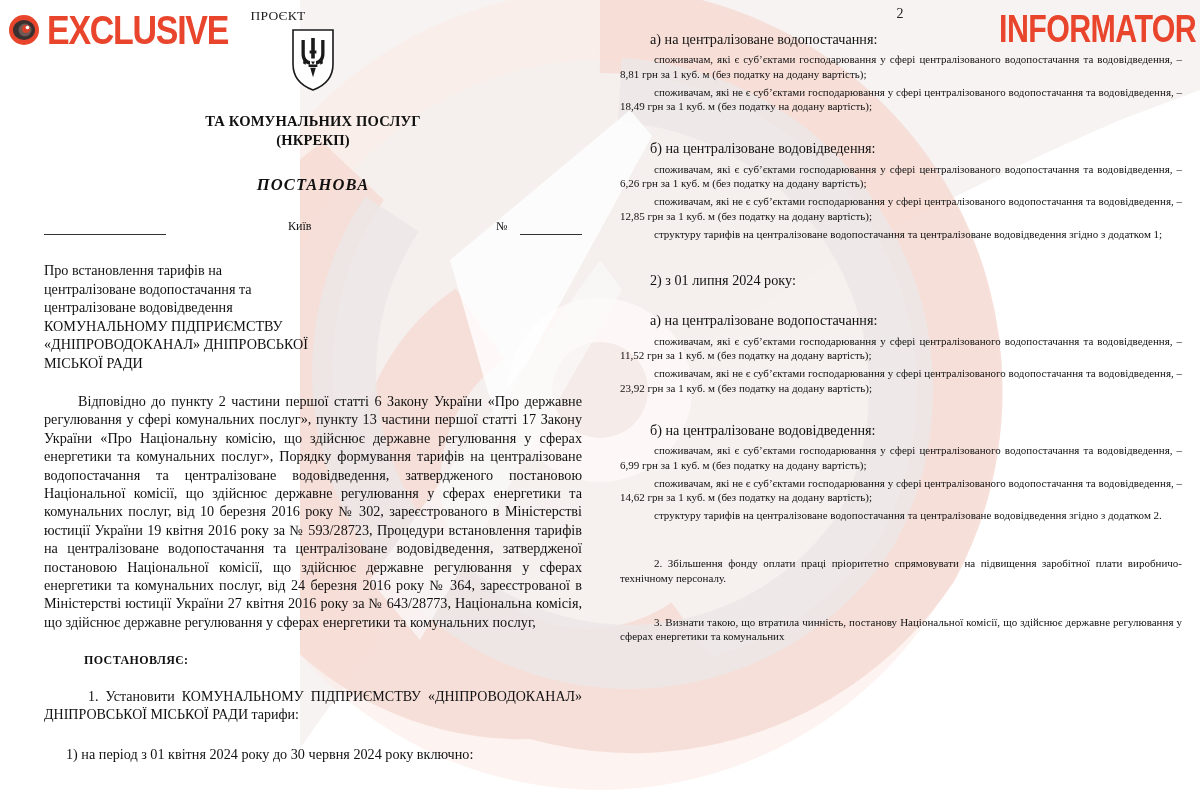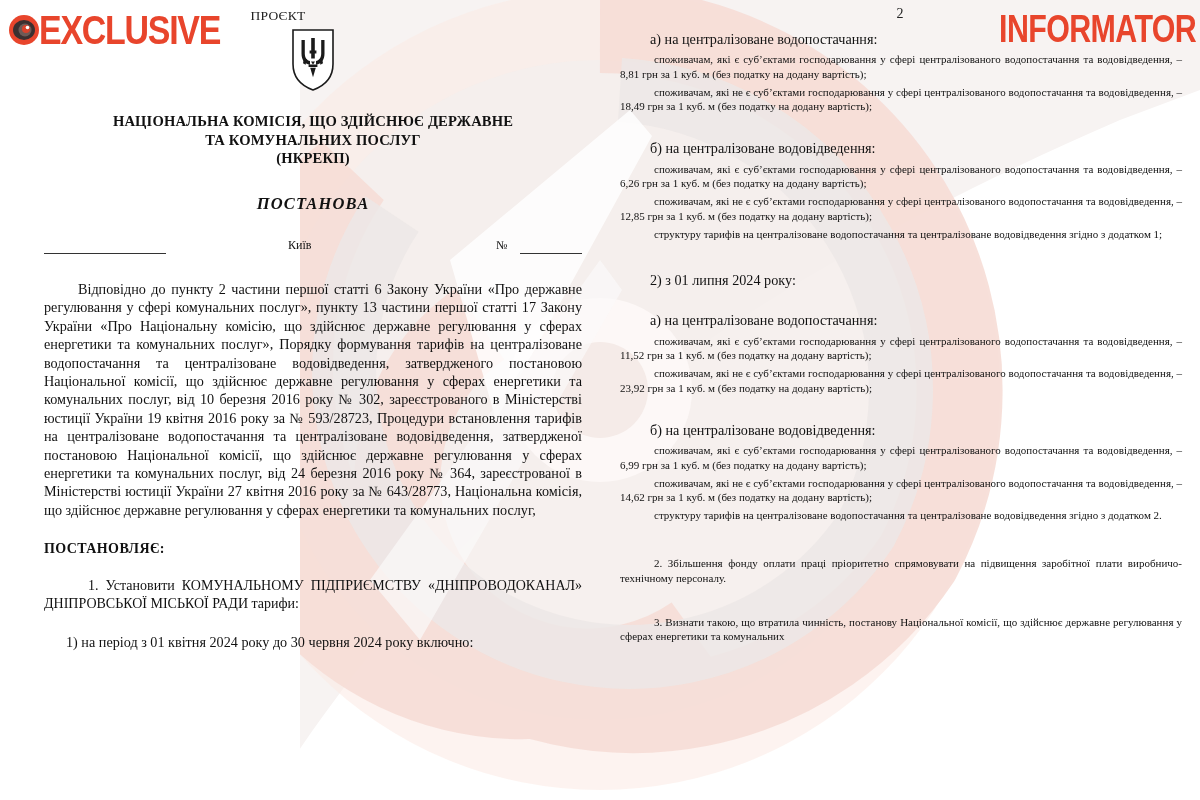--- a/index.html
+++ b/index.html
@@ -42,21 +42,21 @@
     box-sizing: border-box;
   }
 
   
   .brand-exclusive {
     position: absolute;
     top: 12px;
     left: 8px;
     display: flex;
     align-items: center;
-    gap: 0px;
+    gap: 8px;
     z-index: 6;
   }
   .brand-exclusive .eye {
     width: 32px;
     height: 32px;
     flex: 0 0 auto;
     margin-right: -1px;
   }
   .brand-exclusive .wordmark {
     font-family: "Liberation Sans", "DejaVu Sans", sans-serif;
@@ -198,22 +198,23 @@
     line-height: 1.295;
     text-align: justify;
     text-indent: 0;
   }
   p.body.preamble { margin-top: 20px; }
   p.body.ind { text-indent: 34px; font-family: Liberation Serif, serif; }
 
   .resolves {
     margin-top: 22px;
     font-weight: 700;
-    font-size: 14px;
+    font-size: 12px;
     letter-spacing: 0.4px;
+    margin-left: 40px;
   }
 
   p.item1 {
     margin: 20px 0 0 0;
     font-size: 14px;
     line-height: 1.30;
     text-align: justify;
     text-indent: 44px;
   }
   p.period {
@@ -302,34 +303,41 @@
           <path d="M21.0 33.5 h4.0 l-2.0 3.2 z"></path>
           <path d="M18.6 36.4 h8.8 v2.6 h-8.8 z"></path>
           <path d="M20.2 39.8 h5.6 l-2.8 9.4 z"></path>
           <path d="M14.0 29.8 l2.6 1.4 -1.0 5.6 -2.6 -1.6 z"></path>
           <path d="M32.0 29.8 l-2.6 1.4 1.0 5.6 2.6 -1.6 z"></path>
         </g>
       </svg>
     </div>
 
     <div class="institution">
-      <span class="ln">НАЦІОНАЛЬНА КОМІСІЯ, ЩО ЗДІЙСНЮЄ ДЕРЖАВНЕ</span>
       <span class="ln">ТА КОМУНАЛЬНИХ ПОСЛУГ</span>
       <span class="ln">(НКРЕКП)</span>
     </div>
 
     <div class="doc-kind">ПОСТАНОВА</div>
 
     <div class="meta-row">
       <span class="rule-date"></span>
       <span class="city">Київ</span>
       <span class="no-sign">№</span>
       <span class="rule-no"></span>
     </div>
 
+    <div class="subject">
+      <span class="ln">Про встановлення тарифів на</span>
+      <span class="ln">централізоване водопостачання та</span>
+      <span class="ln">централізоване водовідведення</span>
+      <span class="ln">КОМУНАЛЬНОМУ ПІДПРИЄМСТВУ</span>
+      <span class="ln">«ДНІПРОВОДОКАНАЛ» ДНІПРОВСЬКОЇ</span>
+      <span class="ln">МІСЬКОЇ РАДИ</span>
+    </div>
 
     <p class="body preamble ind">Відповідно до пункту 2 частини першої статті 6 Закону України «Про державне регулювання у сфері комунальних послуг», пункту 13 частини першої статті 17 Закону України «Про Національну комісію, що здійснює державне регулювання у сферах енергетики та комунальних послуг», Порядку формування тарифів на централізоване водопостачання та централізоване водовідведення, затвердженого постановою Національної комісії, що здійснює державне регулювання у сферах енергетики та комунальних послуг, від 10 березня 2016 року № 302, зареєстрованого в Міністерстві юстиції України 19 квітня 2016 року за № 593/28723, Процедури встановлення тарифів на централізоване водопостачання та централізоване водовідведення, затвердженої постановою Національної комісії, що здійснює державне регулювання у сферах енергетики та комунальних послуг, від 24 березня 2016 року № 364, зареєстрованої в Міністерстві юстиції України 27 квітня 2016 року за № 643/28773, Національна комісія, що здійснює державне регулювання у сферах енергетики та комунальних послуг,</p>
 
     <div class="resolves">ПОСТАНОВЛЯЄ:</div>
 
     <p class="item1">1. Установити КОМУНАЛЬНОМУ ПІДПРИЄМСТВУ «ДНІПРОВОДОКАНАЛ» ДНІПРОВСЬКОЇ МІСЬКОЇ РАДИ тарифи:</p>
 
     <p class="period">1) на період з 01 квітня 2024 року до 30 червня 2024 року включно:</p>
   </div>
 

